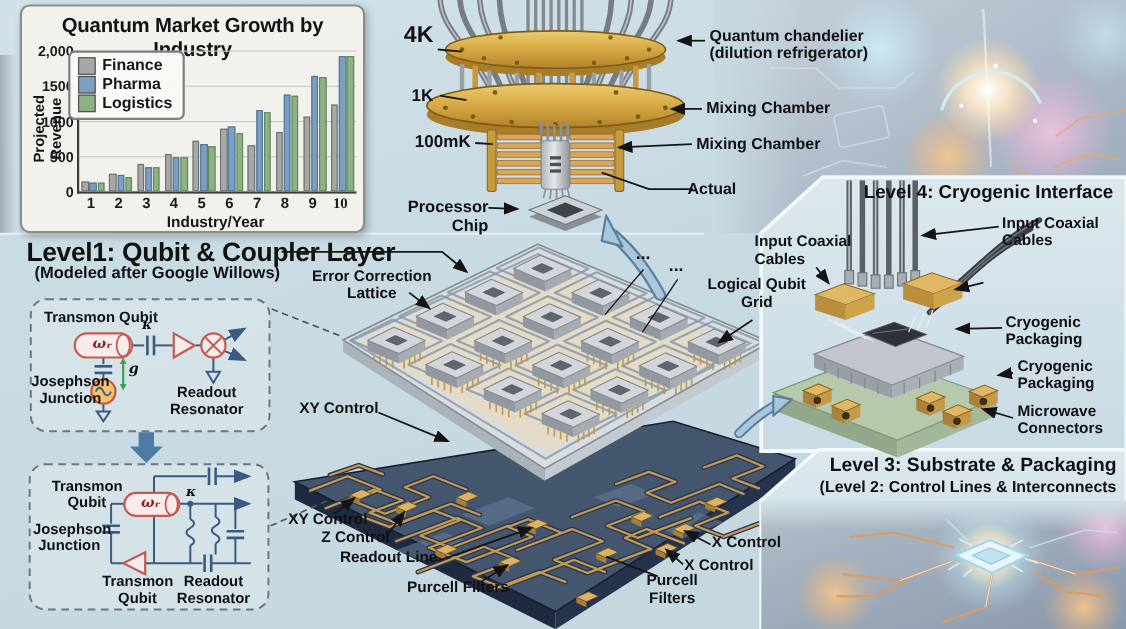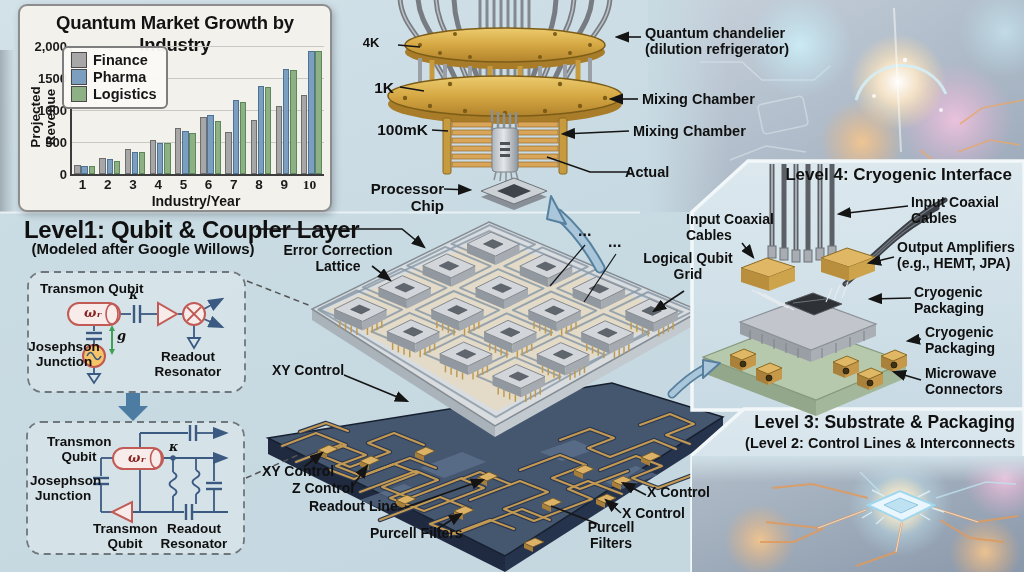--- a/index.html
+++ b/index.html
@@ -787,21 +787,21 @@
           <span class="swatch" style="background: rgb(124, 159, 192);"></span>
           <span>Pharma</span>
         </div>
         <div class="legend-item">
           <span class="swatch" style="background: rgb(141, 177, 133);"></span>
           <span>Logistics</span>
         </div>
       </div>
 </div>
 
-<div class="lbl" style="left:348px;top:36px;width:46px;text-align:center;font-size:13px">4K</div>
+<div class="lbl" style="left:348px;top:20px;width:46px;text-align:right;font-size:21px">4K</div>
 <div class="lbl" style="left:348px;top:79px;width:46px;text-align:right;font-size:15.5px">1K</div>
 <div class="lbl" style="left:348px;top:121px;width:80px;text-align:right;font-size:15.5px">100mK</div>
 <div class="lbl" style="left:336px;top:181px;width:108px;text-align:right;font-size:15px">Processor Chip</div>
 <div class="lbl" style="left:645px;top:25px;font-size:14.5px">Quantum chandelier
 (dilution refrigerator)</div>
 <div class="lbl" style="left:642px;top:91px;font-size:14.5px">Mixing Chamber</div>
 <div class="lbl" style="left:633px;top:123px;font-size:14.5px">Mixing Chamber</div>
 <div class="lbl" style="left:625px;top:164px;font-size:14.5px">Actual</div>
 
 <div class="lbl" style="left:24px;top:216px;font-size:24px;letter-spacing:-0.3px">Level1: Qubit &amp; Coupler Layer</div>
@@ -822,22 +822,20 @@
 <div class="lbl" style="left:580px;top:520px;width:62px;text-align:center">Purcell
 Filters</div>
 <div class="lbl" style="left:647px;top:485px">X Control</div>
 <div class="lbl" style="left:622px;top:506px">X Control</div>
 
 <div class="lbl" style="left:760px;top:165px;width:252px;text-align:right;font-size:17px">Level 4: Cryogenic Interface</div>
 <div class="lbl" style="left:686px;top:212px">Input Coaxial
 Cables</div>
 <div class="lbl" style="left:911px;top:195px">Input Coaxial
 Cables</div>
-<div class="lbl" style="left:897px;top:240px">Output Amplifiers
-(e.g., HEMT, JPA)</div>
 <div class="lbl" style="left:914px;top:285px">Cryogenic
 Packaging</div>
 <div class="lbl" style="left:925px;top:325px">Cryogenic
 Packaging</div>
 <div class="lbl" style="left:925px;top:366px">Microwave
 Connectors</div>
 
 <div class="lbl" style="left:725px;top:413px;width:290px;text-align:right;font-size:17.5px">Level 3: Substrate &amp; Packaging</div>
 <div class="lbl" style="left:725px;top:435px;width:290px;text-align:right;font-size:14.5px">(Level 2: Control Lines &amp; Interconnects</div>
 

